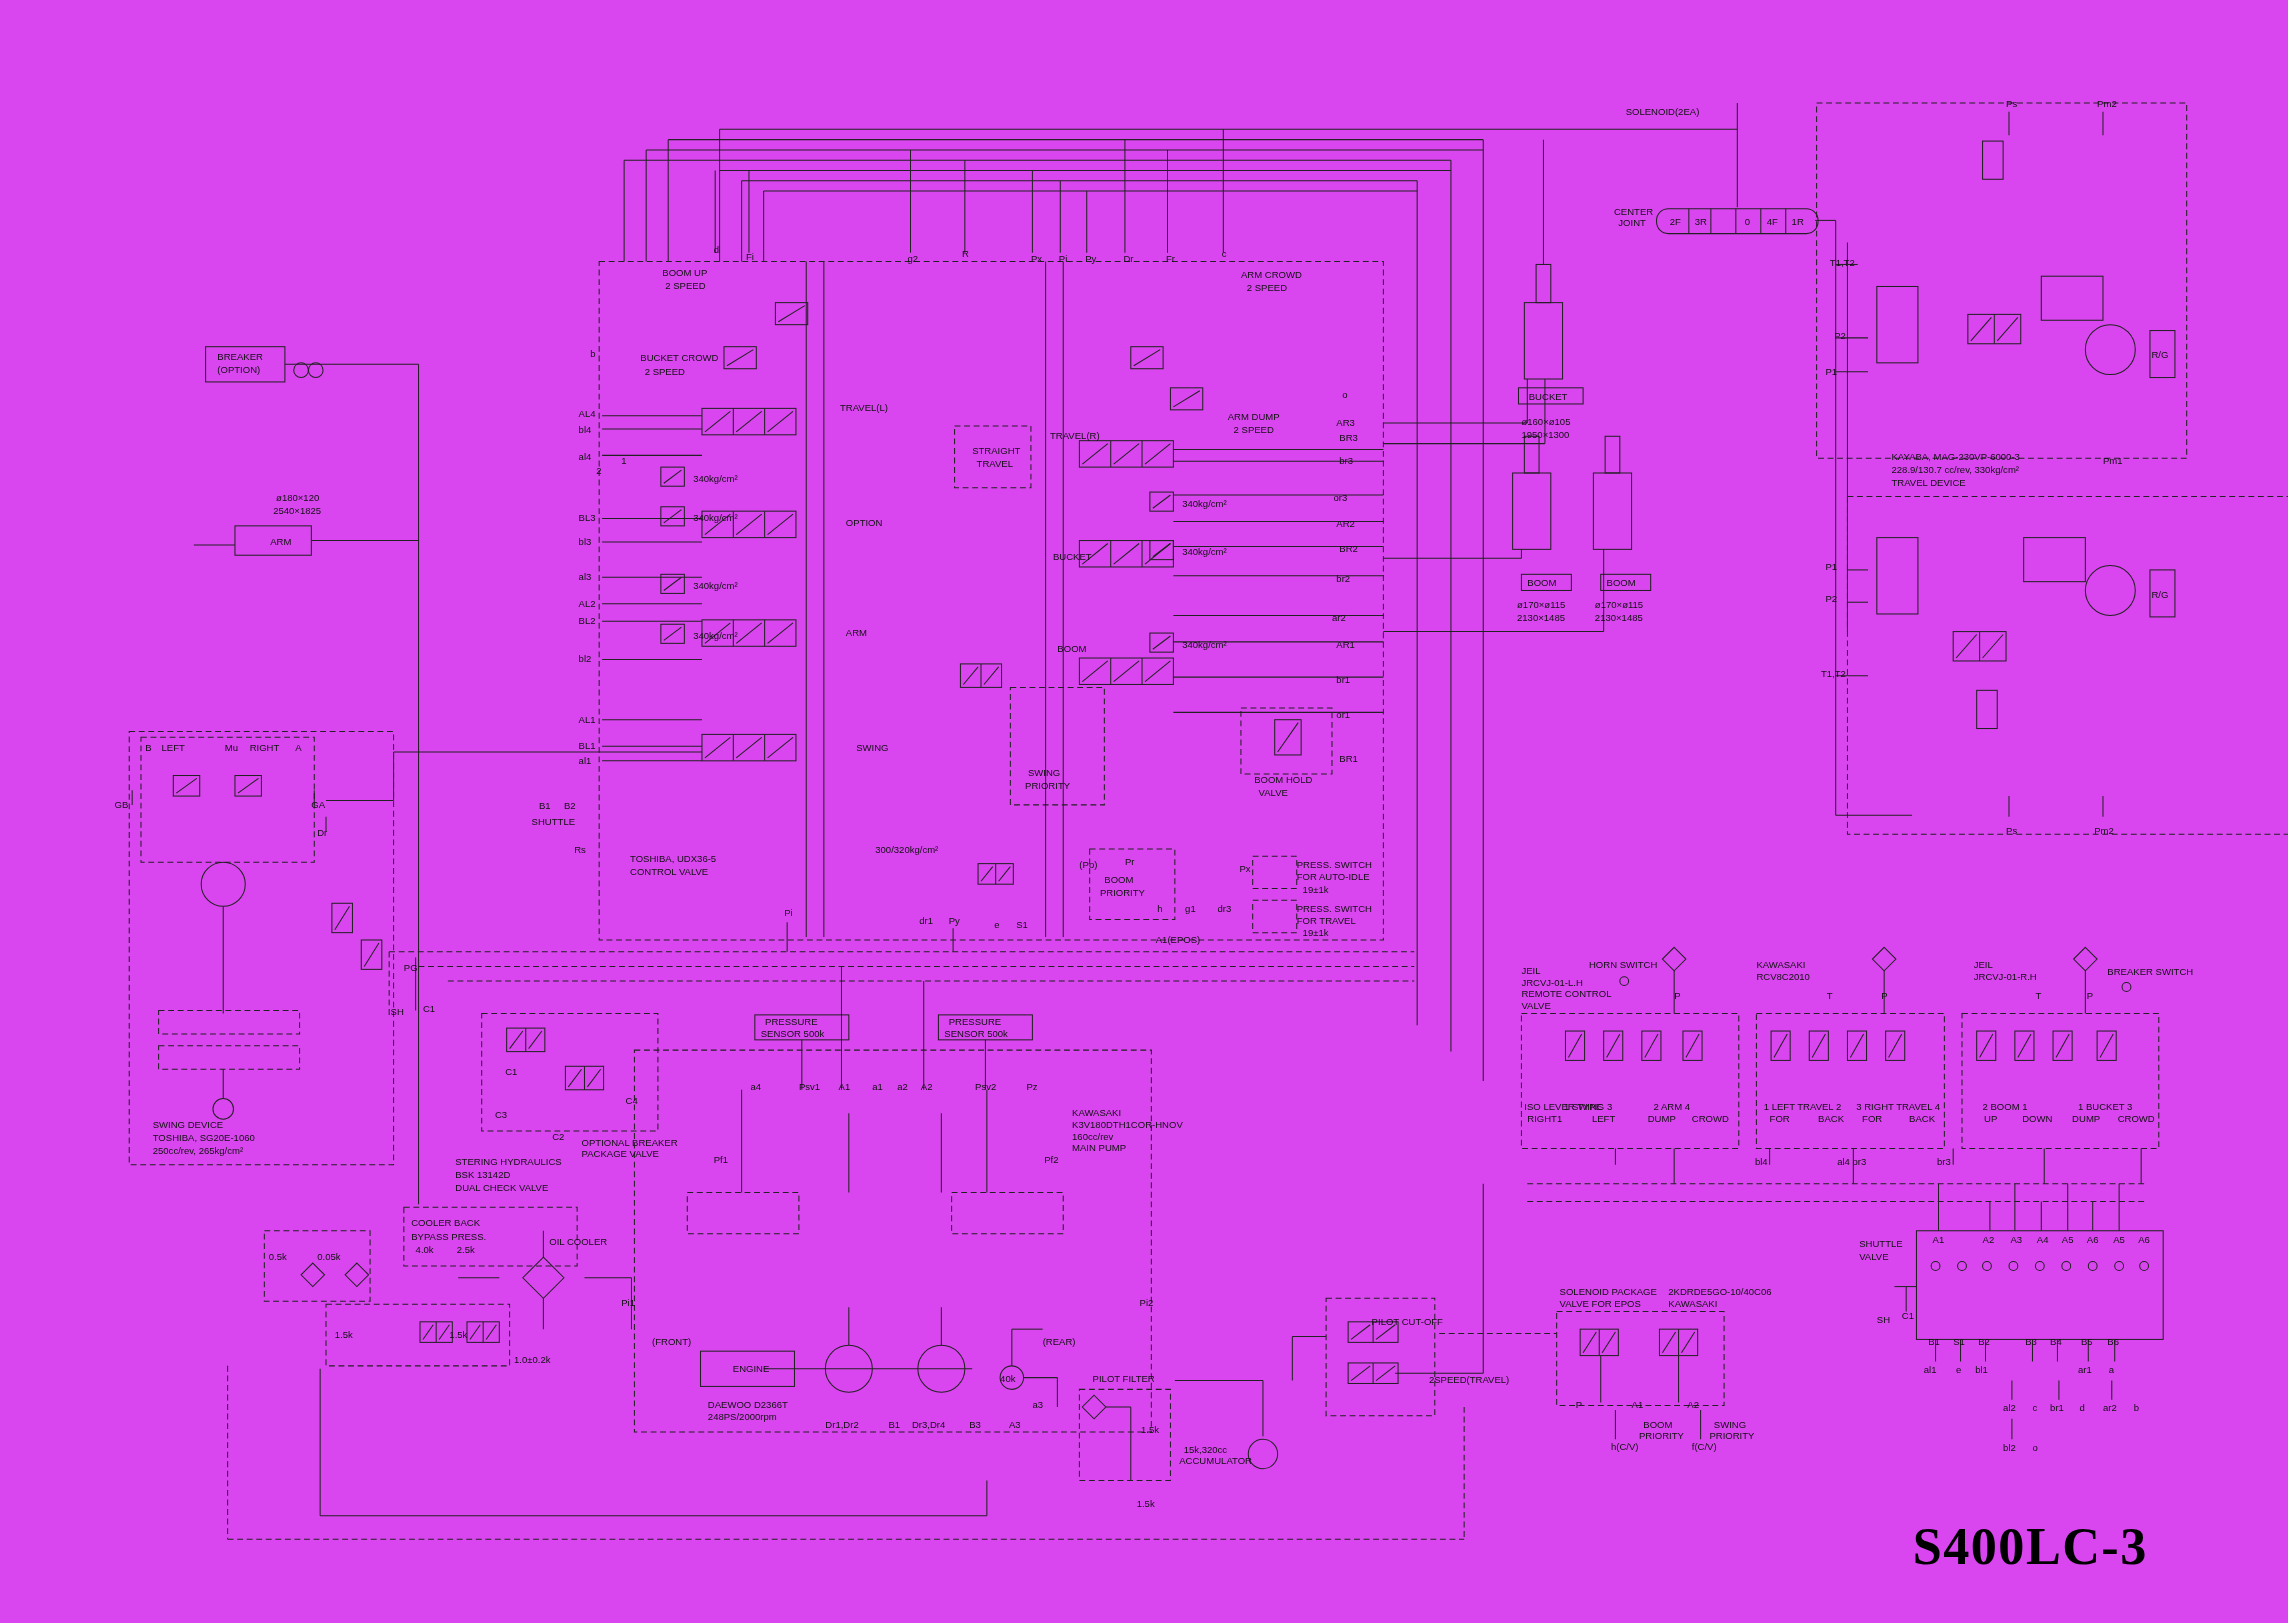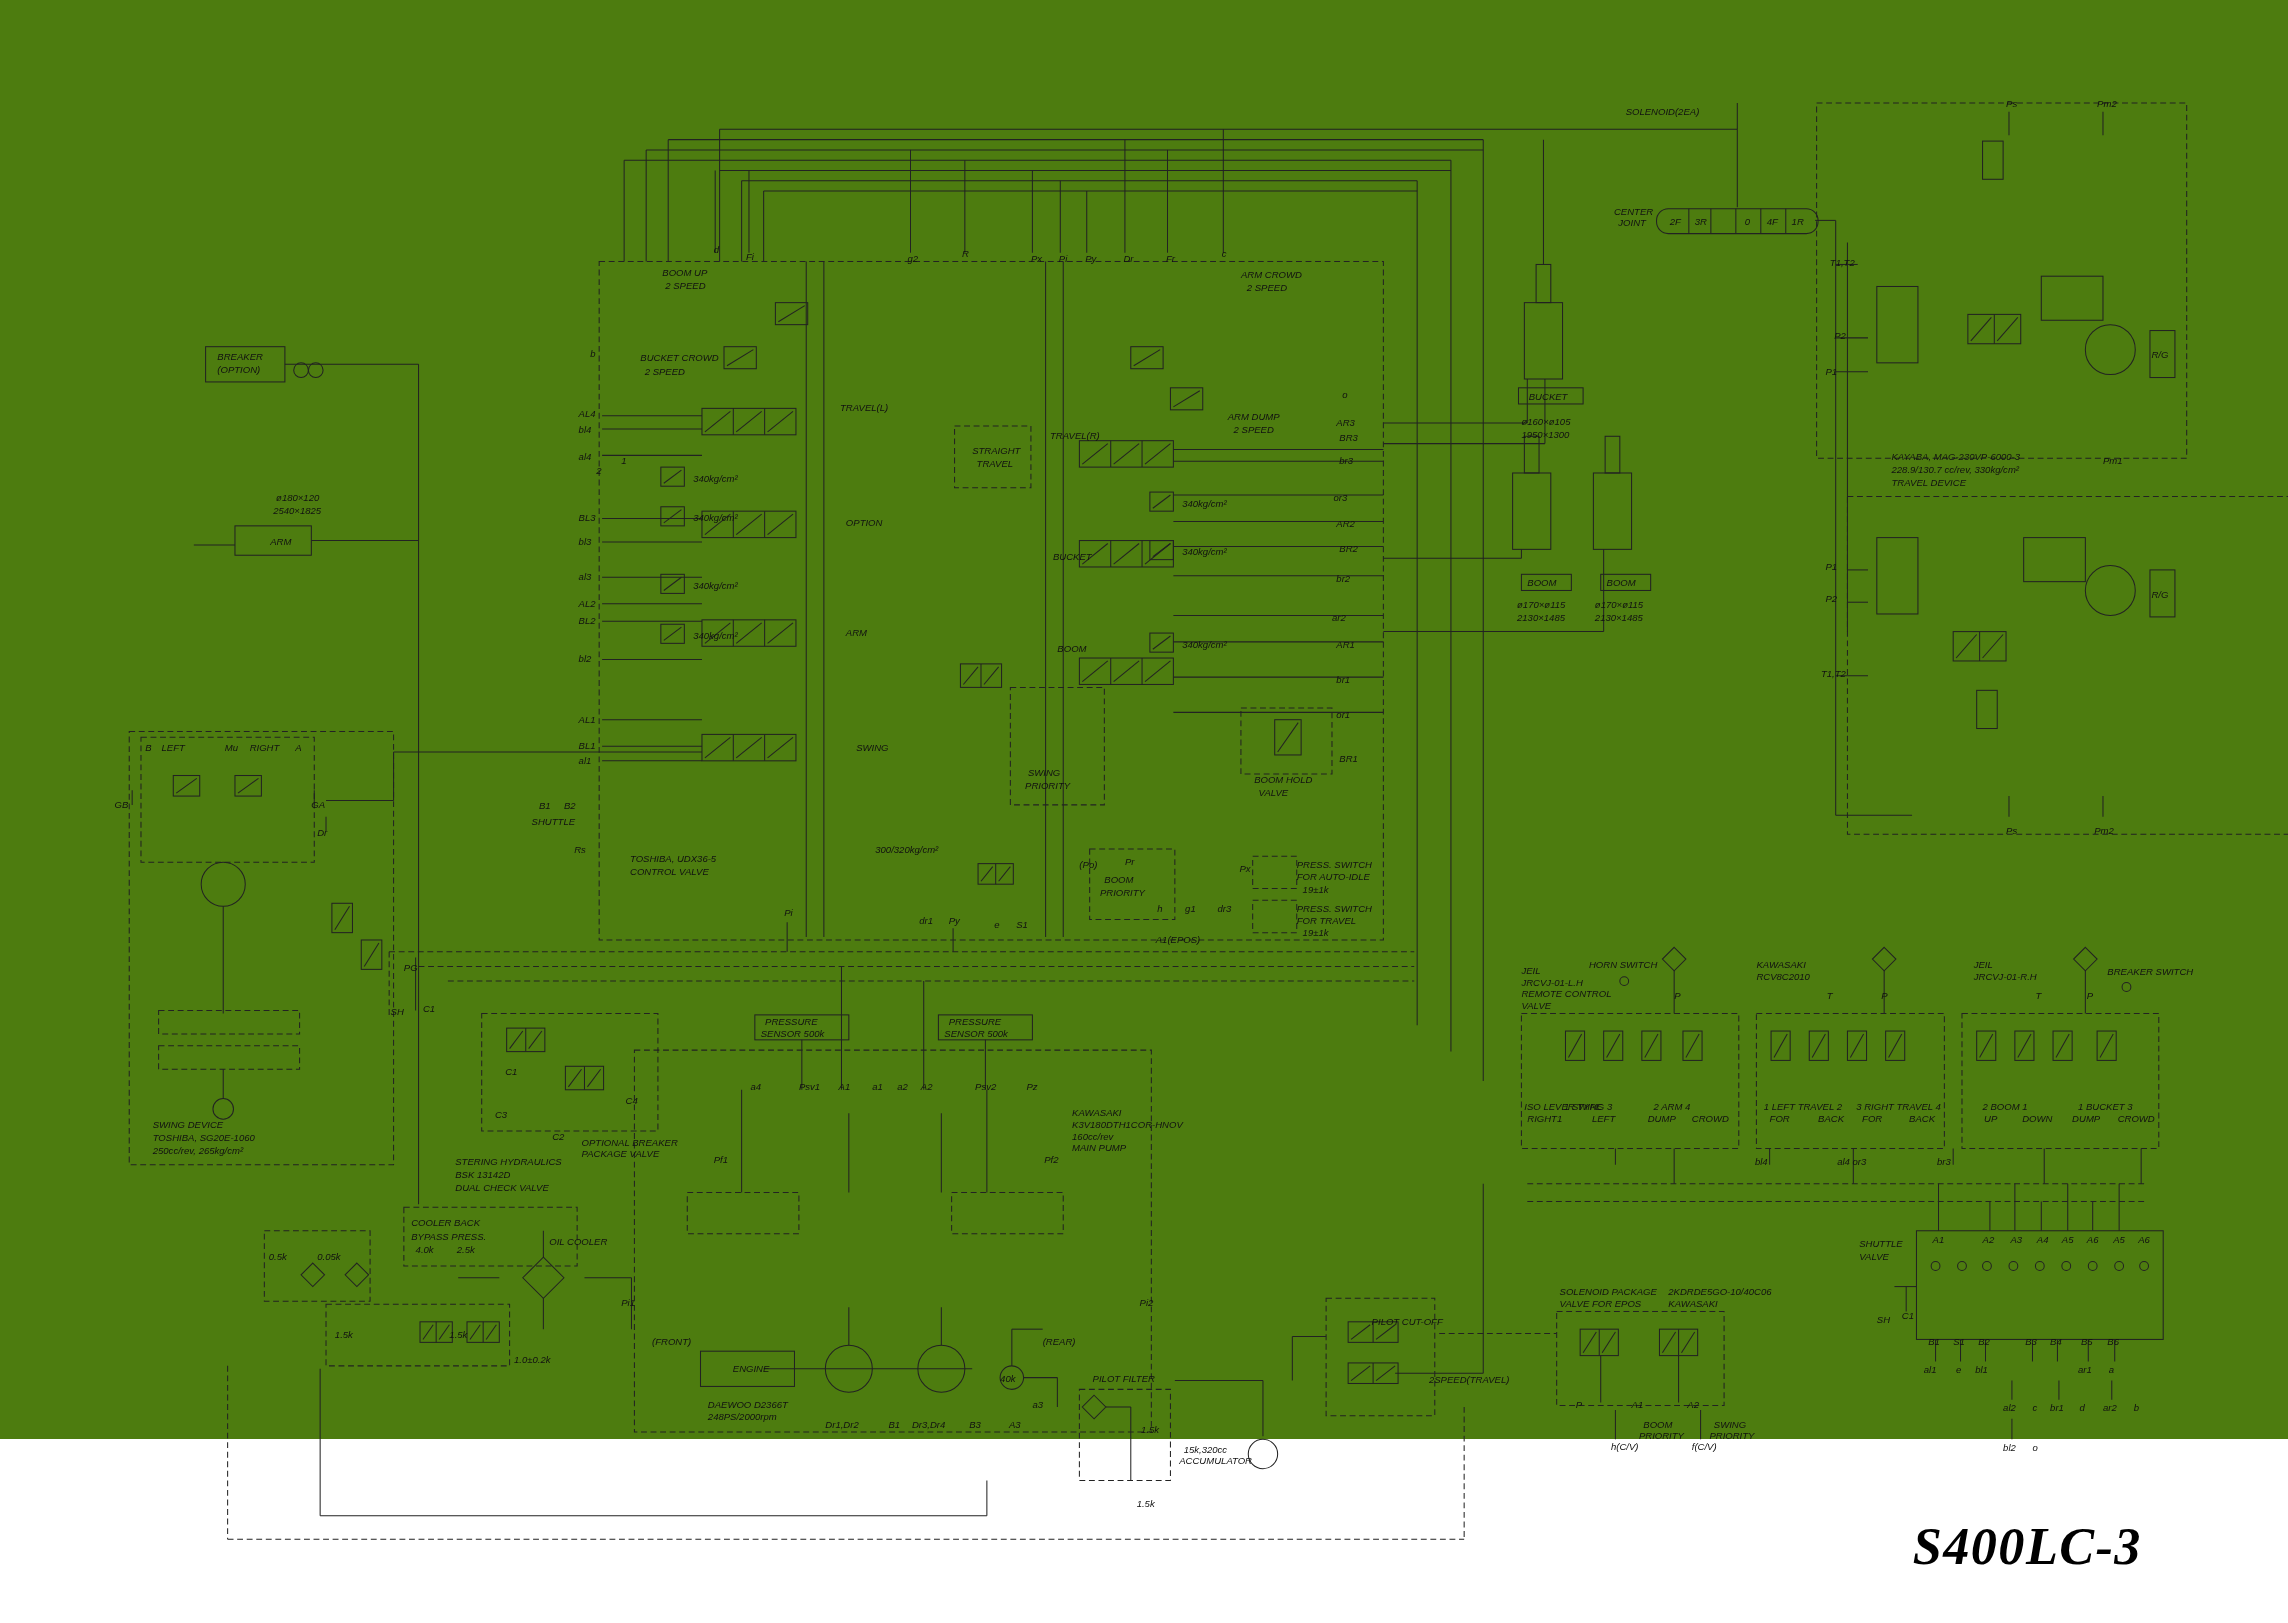--- a/index.html
+++ b/index.html
@@ -1,17 +1,17 @@
 <!DOCTYPE html>
 <html style="font-size:15px"><head>
 <meta charset="utf-8">
 <style>
   html,body{margin:0;padding:0;background:#ffffff;}
   body{width:2288px;height:1623px;overflow:hidden;}
-  .stage{position:relative;width:2288px;height:1439px;background:#4d7c0f;font-style:italic;}
+  .stage{position:relative;width:2288px;height:1623px;background:#d946ef;}
   .scaled{position:absolute;left:0;top:0;width:1445px;height:1025px;
           transform:scale(1.5834);transform-origin:0 0;}
   svg{position:absolute;left:0;top:0;}
   svg text{font-family:"Liberation Sans","DejaVu Sans",sans-serif;fill:#111;}
   .ln{stroke:#222;stroke-width:0.7;fill:none;}
   .dash{stroke:#222;stroke-width:0.7;fill:none;stroke-dasharray:4 2.5;}
   .page-title{position:absolute;left:1208px;top:959px;
       font-family:"Liberation Serif","DejaVu Serif",serif;
       font-weight:bold;font-size:33px;letter-spacing:0.9px;color:#000;}
 </style>

